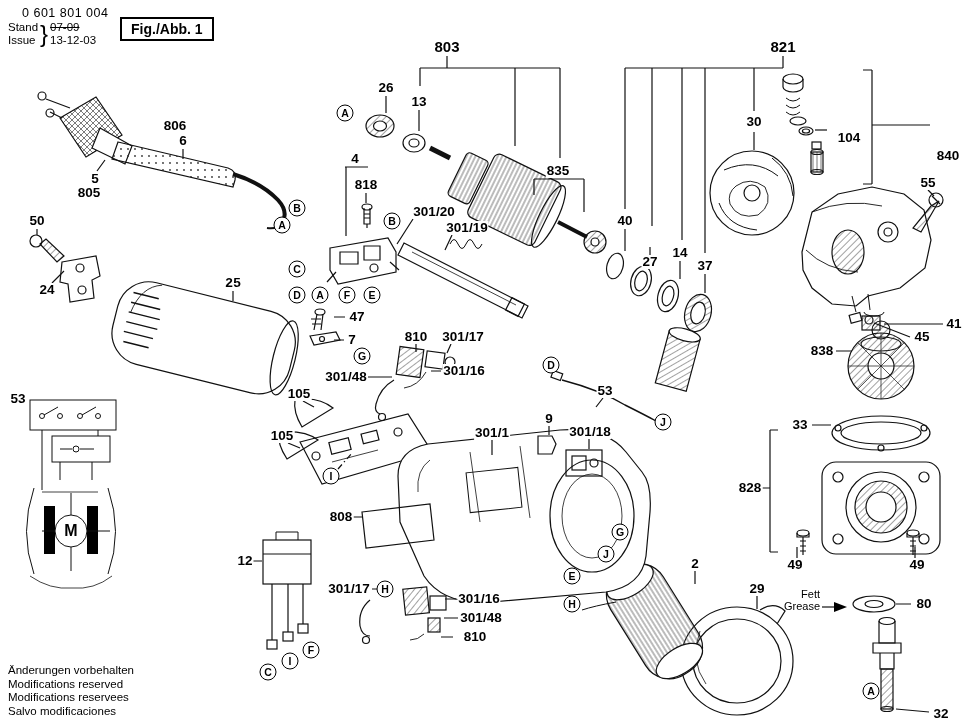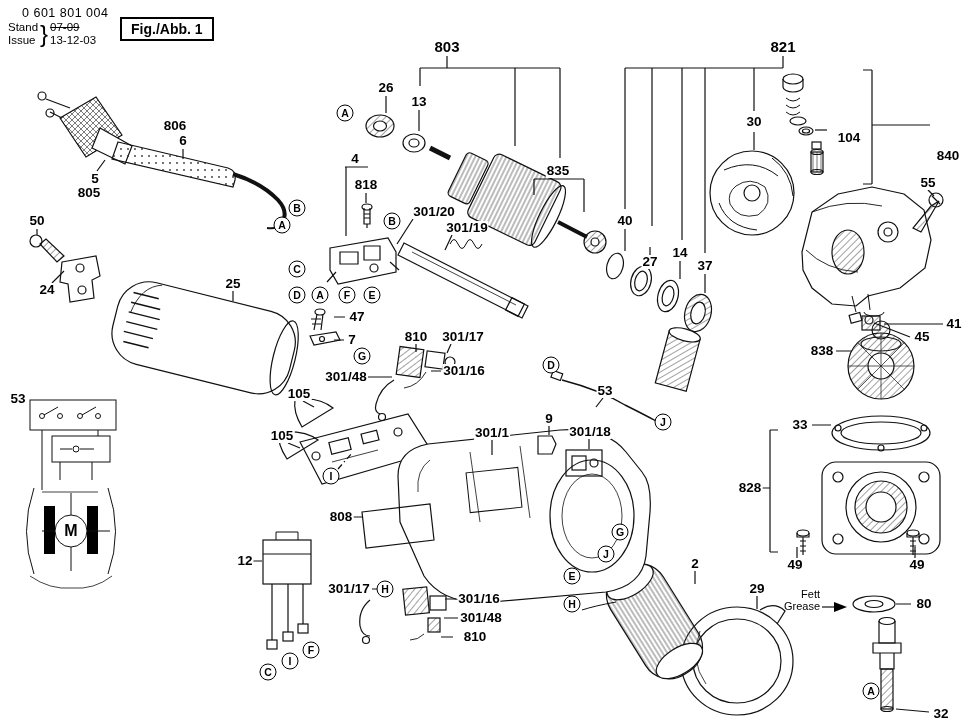--- a/index.html
+++ b/index.html
@@ -378,20 +378,26 @@
         <span class="struck">07-09</span>
         <span>13-12-03</span>
       </div>
     </div>
   </div>
 
   <div class="figbox">
     <span>Fig./Abb. 1</span>
   </div>
 
+  <div class="footer">
+    <div>Änderungen vorbehalten</div>
+    <div>Modifications reserved</div>
+    <div>Modifications reservees</div>
+    <div>Salvo modificaciones</div>
+  </div>
 
   <div class="grease">
     <div>Fett</div>
     <div>Grease</div>
   </div>
 
   <div id="labels-layer">
       <div class="plabel big" style="left: 447px; top: 47px;">803</div>
       <div class="plabel big" style="left: 783px; top: 47px;">821</div>
       <div class="plabel" style="left: 386px; top: 88px;">26</div>
@@ -408,21 +414,21 @@
       <div class="plabel" style="left: 754px; top: 122px;">30</div>
       <div class="plabel" style="left: 849px; top: 138px;">104</div>
       <div class="plabel" style="left: 948px; top: 128px; margin-top: 28px;">840</div>
       <div class="plabel" style="left: 928px; top: 183px;">55</div>
       <div class="plabel" style="left: 625px; top: 221px;">40</div>
       <div class="plabel" style="left: 650px; top: 239px; margin-top: 23px;">27</div>
       <div class="plabel" style="left: 680px; top: 253px;">14</div>
       <div class="plabel" style="left: 705px; top: 266px;">37</div>
       <div class="plabel" style="left: 37px; top: 221px;">50</div>
       <div class="plabel" style="left: 47px; top: 290px;">24</div>
-      <div class="plabel" style="left: 233px; top: 284px;">25</div>
+      <div class="plabel" style="left: 233px; top: 284px; font-family: Liberation Mono, monospace;">25</div>
       <div class="plabel" style="left: 357px; top: 317px;">47</div>
       <div class="plabel" style="left: 352px; top: 340px;">7</div>
       <div class="plabel" style="left: 416px; top: 337px;">810</div>
       <div class="plabel" style="left: 463px; top: 337px;">301/17</div>
       <div class="plabel" style="left: 346px; top: 377px;">301/48</div>
       <div class="plabel" style="left: 464px; top: 371px;">301/16</div>
       <div class="plabel" style="left: 299px; top: 394px;">105</div>
       <div class="plabel" style="left: 282px; top: 436px;">105</div>
       <div class="plabel" style="left: 18px; top: 399px;">53</div>
       <div class="plabel" style="left: 605px; top: 391px;">53</div>

